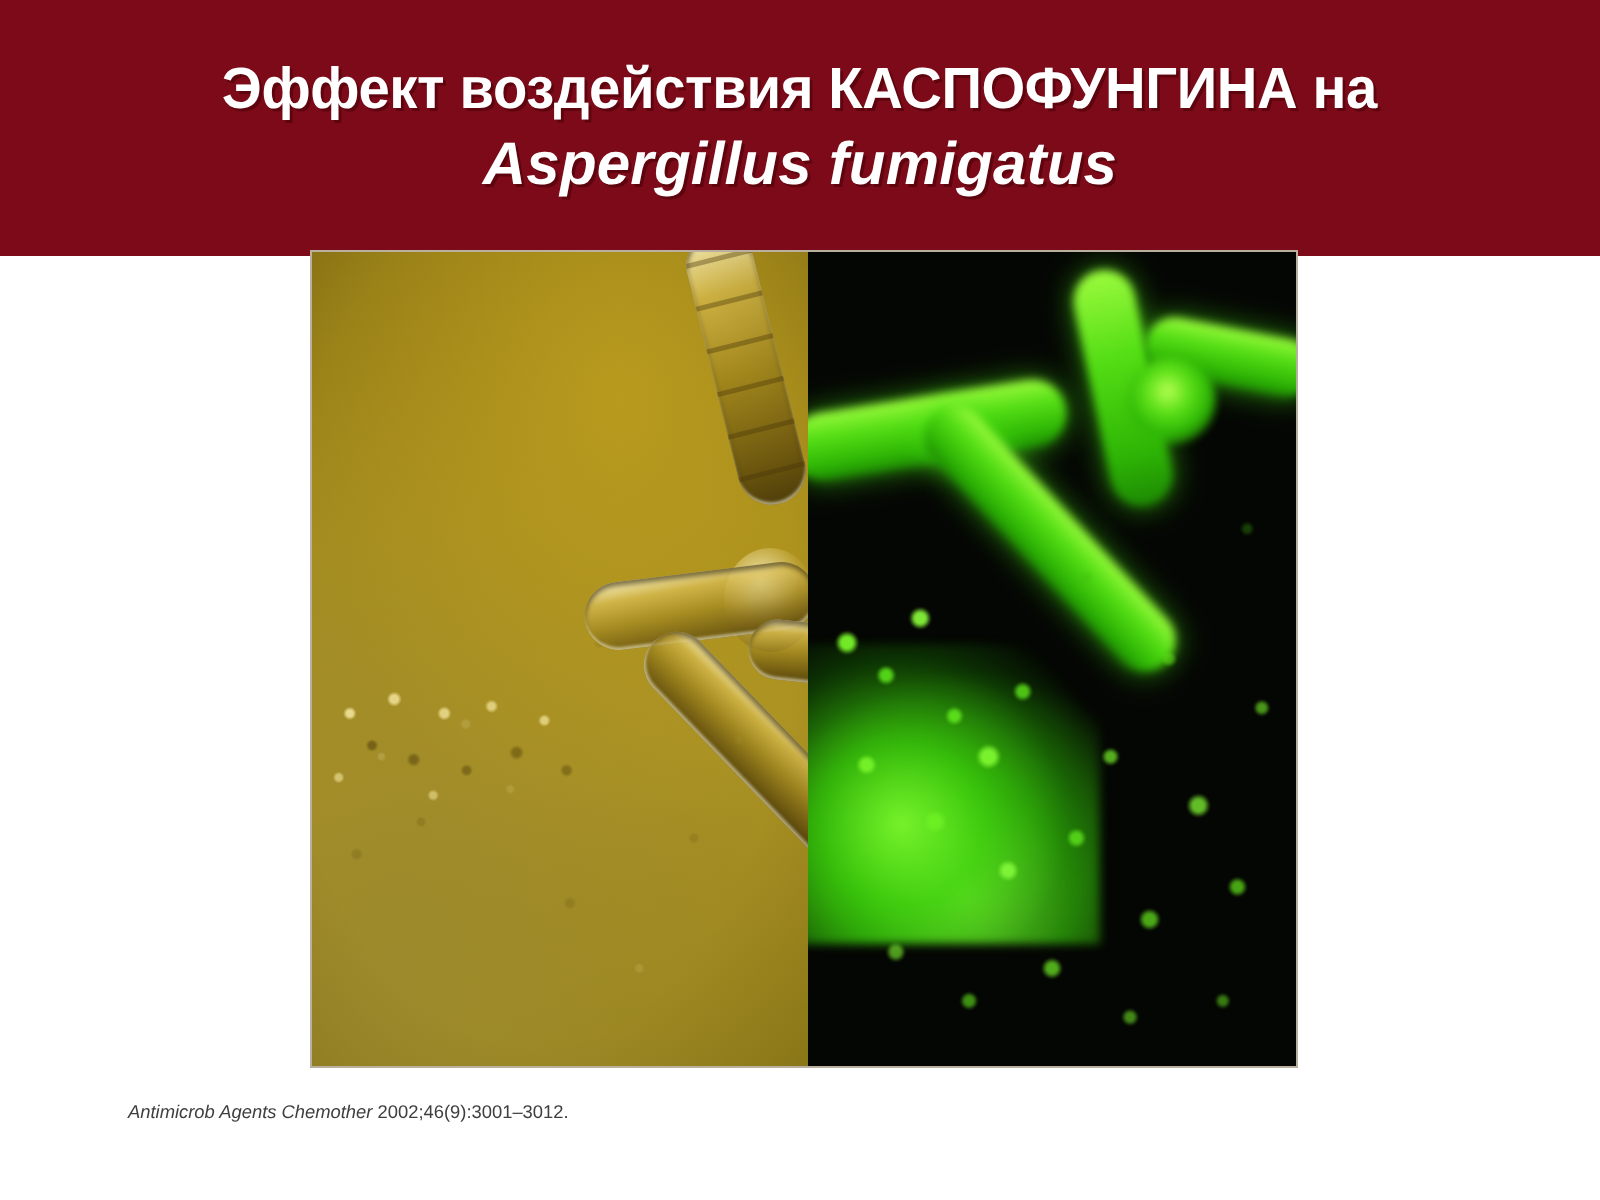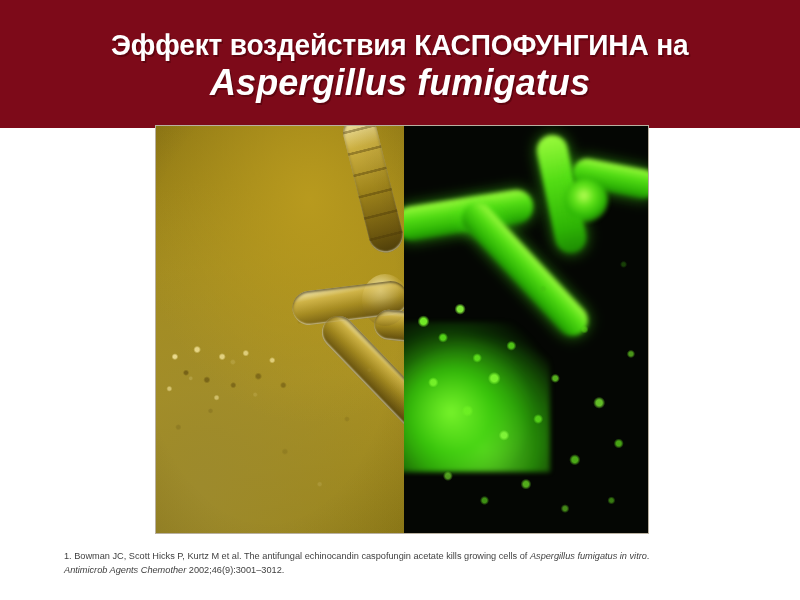--- a/index.html
+++ b/index.html
@@ -39,21 +39,21 @@
     letter-spacing: -0.2px;
     text-shadow: 1.5px 1.5px 0px rgba(70,0,8,0.55);
     white-space: nowrap;
     transform: scaleX(0.97);
   }
   .title-line-2 {
     color: #ffffff;
     font-family: "Liberation Sans", sans-serif;
     font-weight: bold;
     font-style: italic;
-    font-size: 36px;
+    font-size: 30px;
     line-height: 38px;
     letter-spacing: 0.1px;
     text-shadow: 1.5px 1.5px 0px rgba(70,0,8,0.55);
     white-space: nowrap;
   }
 
   
   .figure-wrap {
     position: absolute;
     left: 155px;
@@ -326,15 +326,14 @@
       <div class="fl-blob fl-tip-knob"></div>
       <div class="fl-tube fl-tube-diag"></div>
       <div class="fl-cluster"></div>
       <div class="fl-speck-field"></div>
     </div>
 
   </div>
 </div>
 
 <div class="citation">
-  <div class="citation-line-1"><span>1. Bowman JC, Scott Hicks P, Kurtz M et al. The antifungal echinocandin caspofungin acetate kills growing cells of </span><span class="cit-italic">Aspergillus fumigatus in vitro</span><span>.</span></div>
   <div class="citation-line-2"><span class="cit-italic">Antimicrob Agents Chemother</span><span> 2002;46(9):3001–3012.</span></div>
 </div>
 
 </body></html>

